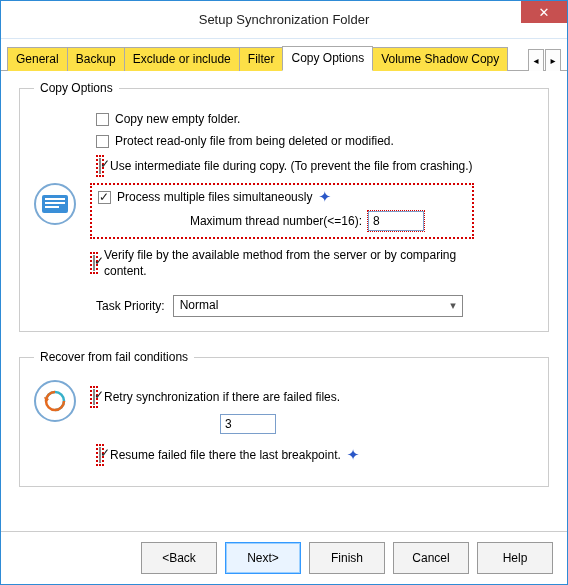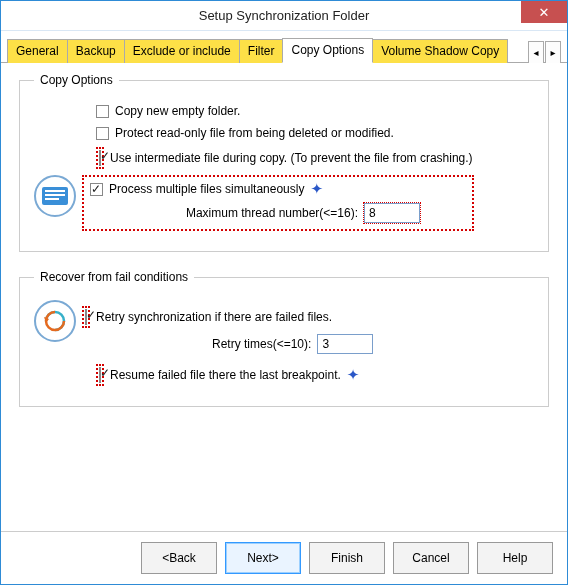--- a/index.html
+++ b/index.html
@@ -13,21 +13,21 @@
   .window {
     width: 568px;
     height: 585px;
     border: 1px solid #2e8bd6;
     background: #fff;
     position: relative;
     display: flex;
     flex-direction: column;
   }
   .titlebar {
-    height: 30px;
+    height: 38px;
     background: #fff;
     border-bottom: 1px solid #d9e7f5;
     display: flex;
     align-items: center;
     position: relative;
   }
   .titlebar .title {
     flex: 1;
     text-align: center;
     font-size: 13px;
@@ -188,21 +188,21 @@
     color:#555;
   }
 
   .priority-row{
     margin-left:62px;
     display:flex;align-items:center;gap:8px;
     margin-top:10px;
   }
 
   .rowwithicon{
-    display:flex;align-items:flex-start;gap:6px;
+    display:flex;align-items:flex-start;gap:14px;
     margin:6px 0;
   }
   .rowwithicon .content{flex:1;}
 
   .star-icon{ color:#2a57c7; font-size:15px; }
   .shield-icon{ font-size:14px; }
 
   .footer {
     border-top:1px solid #ccc;
     padding:10px 14px;
@@ -298,24 +298,36 @@
                 <span>Process multiple files simultaneously</span>
                 <span class="star-icon">✦</span>
               </label>
               <div class="line2">
                 <span>Maximum thread number(&lt;=16):</span>
                 <input class="numbox dotted" value="8" style="">
               </div>
             </div>
           </div>
 
-        </div>
-      </div>
-
-
+          <div class="row" style="margin-top:8px;">
+            <label class="chk">
+              <span class="cb-hl"><span class="cb checked"></span></span>
+              <span style="max-width:380px;">Verify file by the available method from the server or by comparing content.</span>
+            </label>
+          </div>
+        </div>
+      </div>
+
+
+      <div class="priority-row">
+        <span>Task Priority:</span>
+        <div class="select">
+          <span>Normal</span>
+        </div>
+      </div>
     </fieldset>
 
     <fieldset class="group">
       <legend>Recover from fail conditions</legend>
 
       <div class="rowwithicon">
         <div class="icon-circle">
           <svg class="sync-icon" width="26" height="26">
             <path d="M4 13 A9 9 0 1 1 13 22" stroke="#37b0c9" stroke-width="2.5" fill="none"></path>
             <path d="M22 13 A9 9 0 1 1 13 4" stroke="#e46a1f" stroke-width="2.5" fill="none"></path>
@@ -323,21 +335,20 @@
           </svg>
         </div>
         <div class="content">
           <div class="row">
             <label class="chk">
               <span class="cb-hl"><span class="cb checked"></span></span>
               <span>Retry synchronization if there are failed files.</span>
             </label>
           </div>
           <div class="retry-row">
-            <span>Retry times(&lt;=10):</span>
             <input class="numbox" value="3" style="">
           </div>
         </div>
       </div>
 
       <div class="row indented" style="margin-top:10px;">
         <label class="chk">
           <span class="cb-hl"><span class="cb checked"></span></span>
           <span>Resume failed file there the last breakpoint.</span>
           <span class="star-icon">✦</span>

